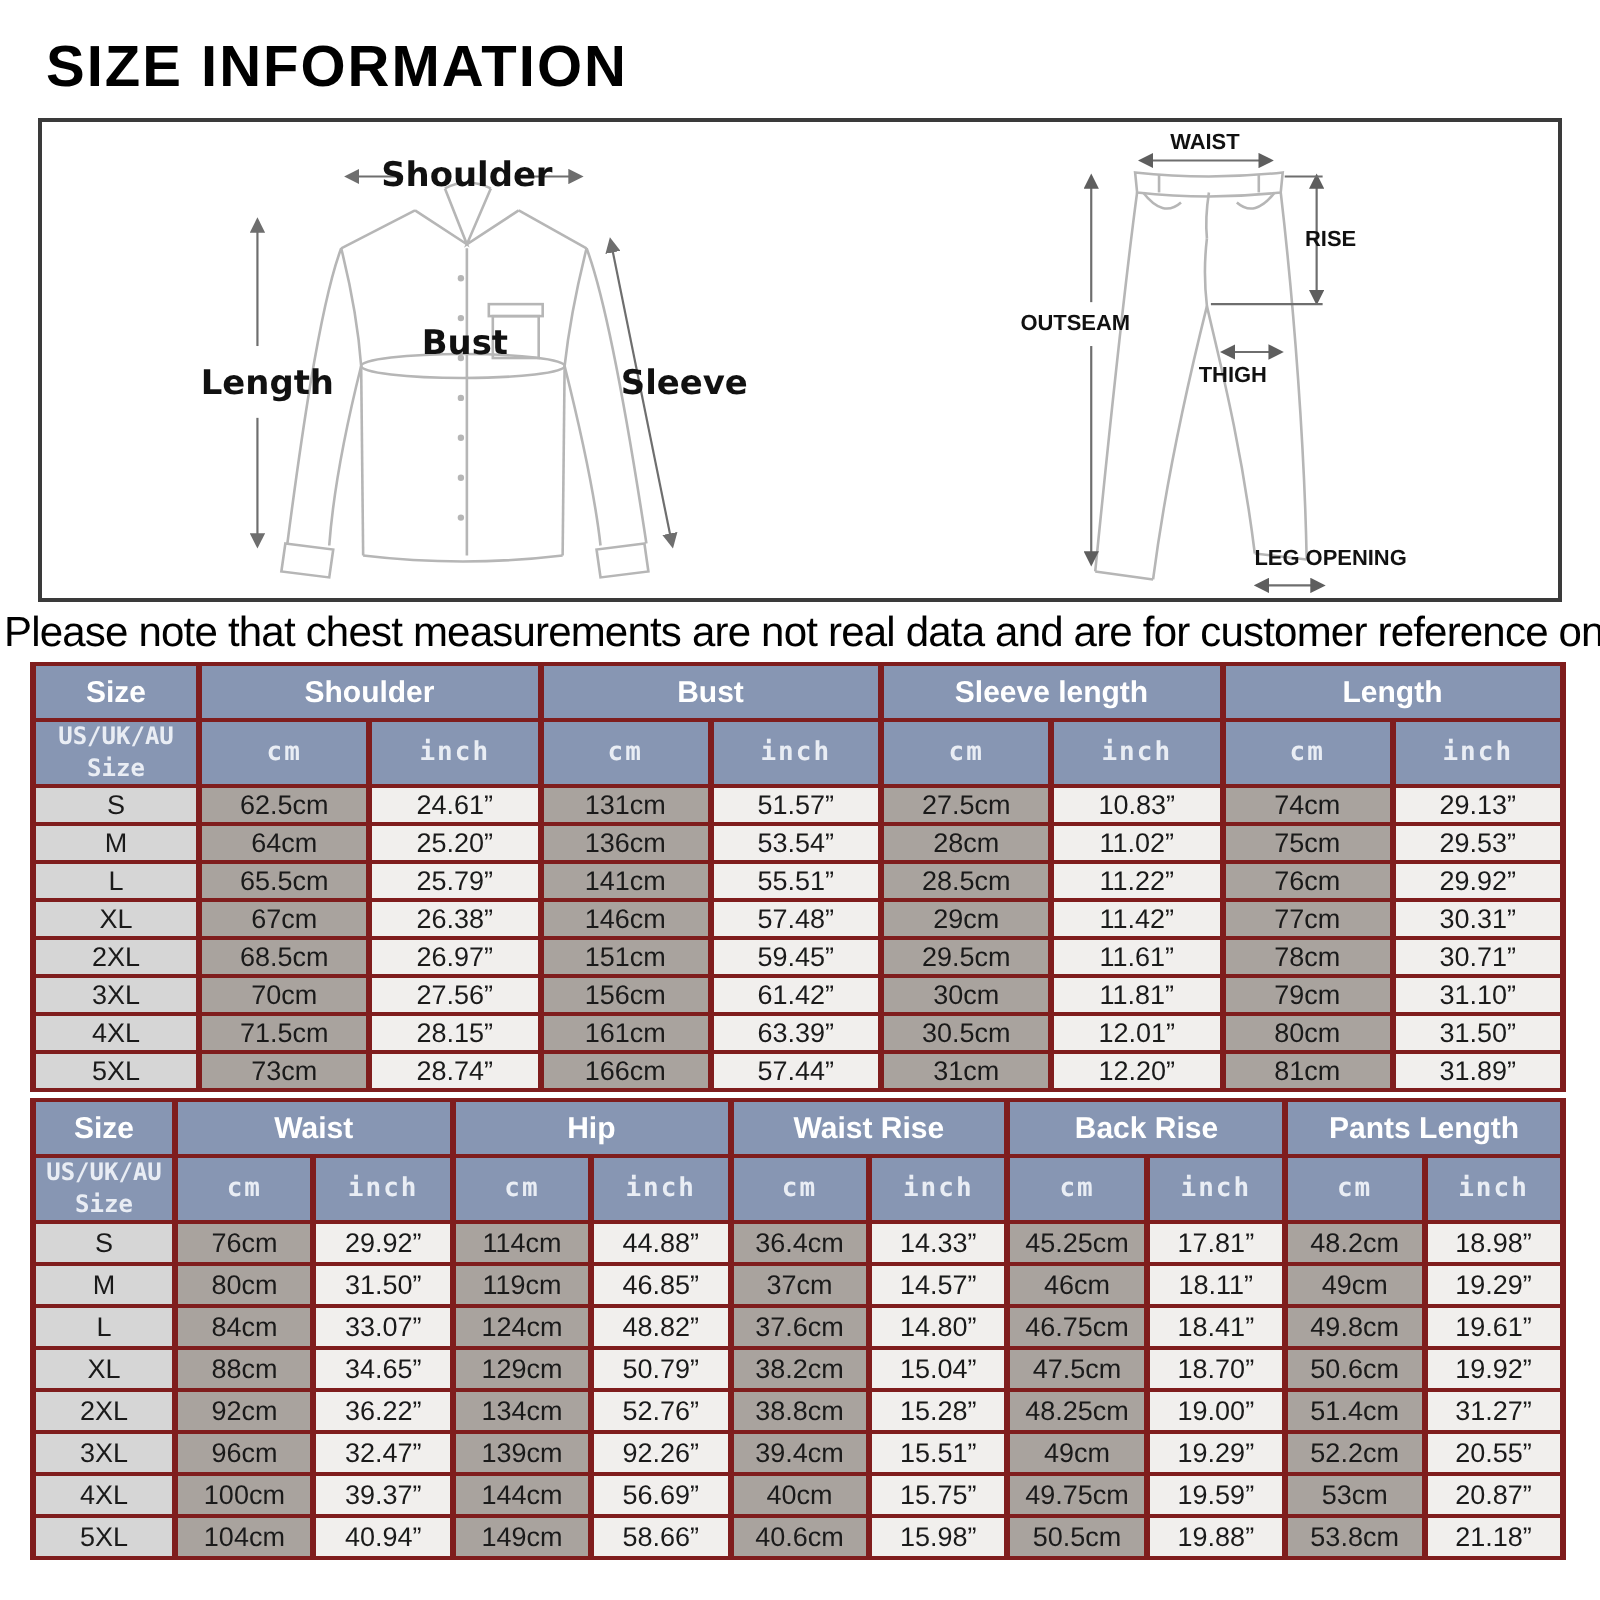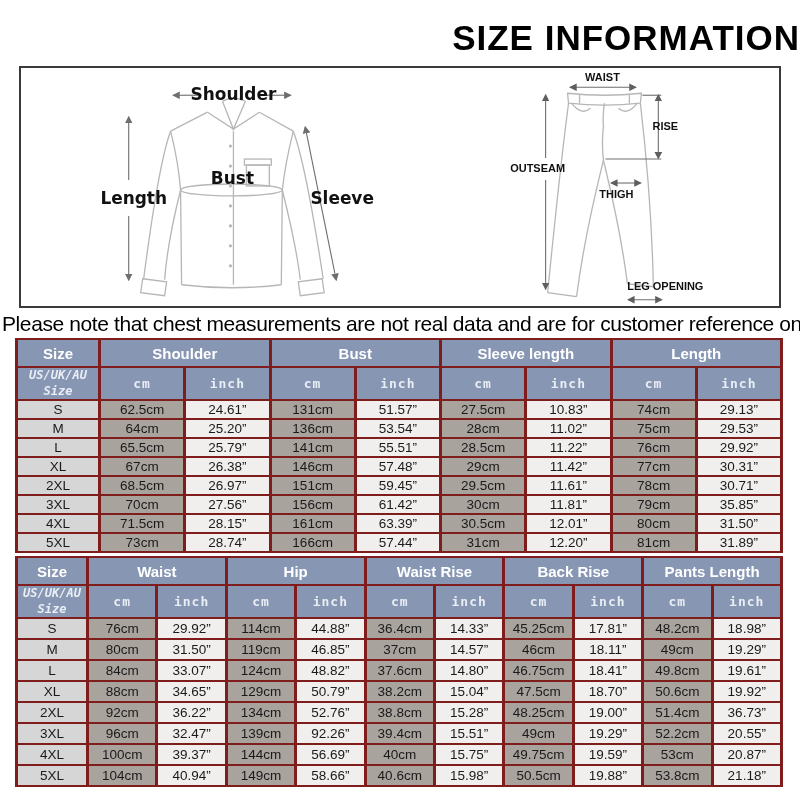--- a/index.html
+++ b/index.html
@@ -1,37 +1,37 @@
 <!DOCTYPE html>
 <html><head>
 <meta charset="utf-8">
 <style>
   html,body{margin:0;padding:0;}
   body{width:800px;height:800px;background:#fff;overflow:hidden;
        font-family:"Liberation Sans",sans-serif;}
-  .page-title{margin:18px 0 8px;text-align:right;font-size:35px;font-weight:bold;
+  .page-title{margin:18px 0 8px;text-align:left;font-size:29px;font-weight:bold;
               letter-spacing:1px;color:#000;padding-left:23px;}
   .diagram-box{margin:0 19px;border:2px solid #3a3a3a;height:238px;display:flex;
                background:#fff;}
   .diagram-box svg{width:50%;height:100%;display:block;}
   .sketch{stroke:#b6b6b6;stroke-width:1.3;fill:none;}
   .sketch-fill{fill:#b6b6b6;stroke:none;}
   .measure{stroke:#6e6e6e;stroke-width:1.1;fill:none;}
   .shirt-label{font:bold 17px "DejaVu Sans",sans-serif;fill:#111;text-anchor:middle;}
   .pants-label{font:bold 11px "Liberation Sans",sans-serif;fill:#111;text-anchor:middle;}
   .note-line{font-size:21px;letter-spacing:-0.4px;color:#000;white-space:nowrap;
              margin:4px 0 2px 2px;}
   table{border-collapse:separate;border-spacing:3px 2px;table-layout:fixed;
         width:768px;margin-left:15px;background:#7f1d1d;}
   th,td{padding:0;overflow:hidden;}
   .th-group{background:#8796B3;color:#fff;font:bold 15px "Liberation Sans",sans-serif;
             height:26px;text-align:center;}
   .th-unit{background:#8796B3;color:#e9edf4;font:bold 13px "DejaVu Sans Mono",monospace;
            height:30px;text-align:center;letter-spacing:1px;}
-  .th-sub{font-size:12px;line-height:1.3;white-space:pre-line;letter-spacing:0;font-style:italic;}
+  .th-sub{font-size:12px;line-height:1.3;white-space:pre-line;letter-spacing:0;}
   td{text-align:center;font-size:13.5px;color:#1a1a1a;}
   table[data-table="0"] td{height:17px;}
   table[data-table="1"] td{height:19px;}
   table[data-table="0"] .col-size{width:80px;}
   table[data-table="1"] .col-size{width:68px;}
   .cell-size{background:#d6d6d6;}
   .cell-cm{background:#a9a39e;}
   .cell-inch{background:#f1efed;}
 </style>
 </head>
@@ -225,21 +225,21 @@
       </tr>
       <tr>
         <td class="cell-size">3XL</td>
         <td class="cell-cm">70cm</td>
         <td class="cell-inch">27.56”</td>
         <td class="cell-cm">156cm</td>
         <td class="cell-inch">61.42”</td>
         <td class="cell-cm">30cm</td>
         <td class="cell-inch">11.81”</td>
         <td class="cell-cm">79cm</td>
-        <td class="cell-inch">35.85”</td>
+        <td class="cell-inch">31.10”</td>
       </tr>
       <tr>
         <td class="cell-size">4XL</td>
         <td class="cell-cm">71.5cm</td>
         <td class="cell-inch">28.15”</td>
         <td class="cell-cm">161cm</td>
         <td class="cell-inch">63.39”</td>
         <td class="cell-cm">30.5cm</td>
         <td class="cell-inch">12.01”</td>
         <td class="cell-cm">80cm</td>
@@ -353,21 +353,21 @@
         <td class="cell-size">2XL</td>
         <td class="cell-cm">92cm</td>
         <td class="cell-inch">36.22”</td>
         <td class="cell-cm">134cm</td>
         <td class="cell-inch">52.76”</td>
         <td class="cell-cm">38.8cm</td>
         <td class="cell-inch">15.28”</td>
         <td class="cell-cm">48.25cm</td>
         <td class="cell-inch">19.00”</td>
         <td class="cell-cm">51.4cm</td>
-        <td class="cell-inch">36.73”</td>
+        <td class="cell-inch">31.27”</td>
       </tr>
       <tr>
         <td class="cell-size">3XL</td>
         <td class="cell-cm">96cm</td>
         <td class="cell-inch">32.47”</td>
         <td class="cell-cm">139cm</td>
         <td class="cell-inch">92.26”</td>
         <td class="cell-cm">39.4cm</td>
         <td class="cell-inch">15.51”</td>
         <td class="cell-cm">49cm</td>

